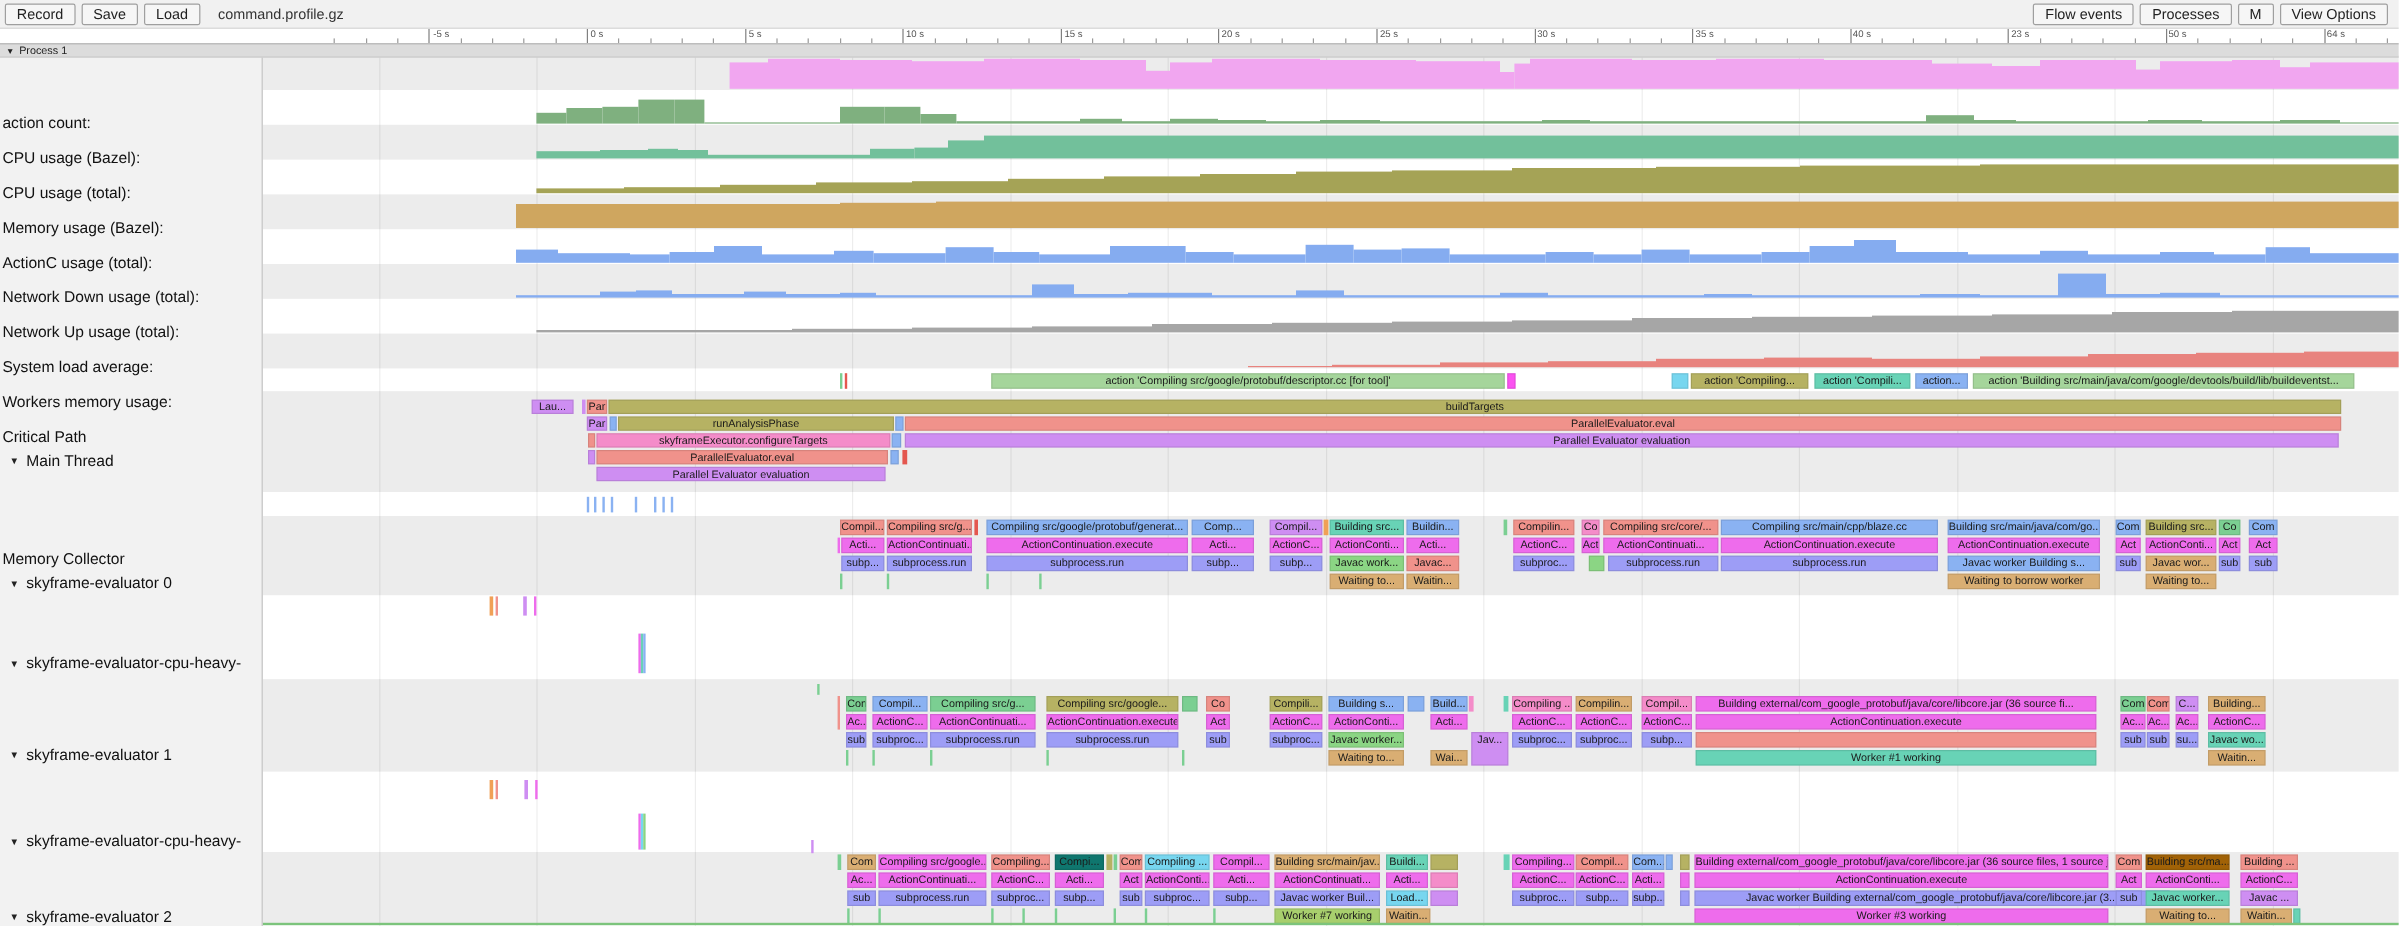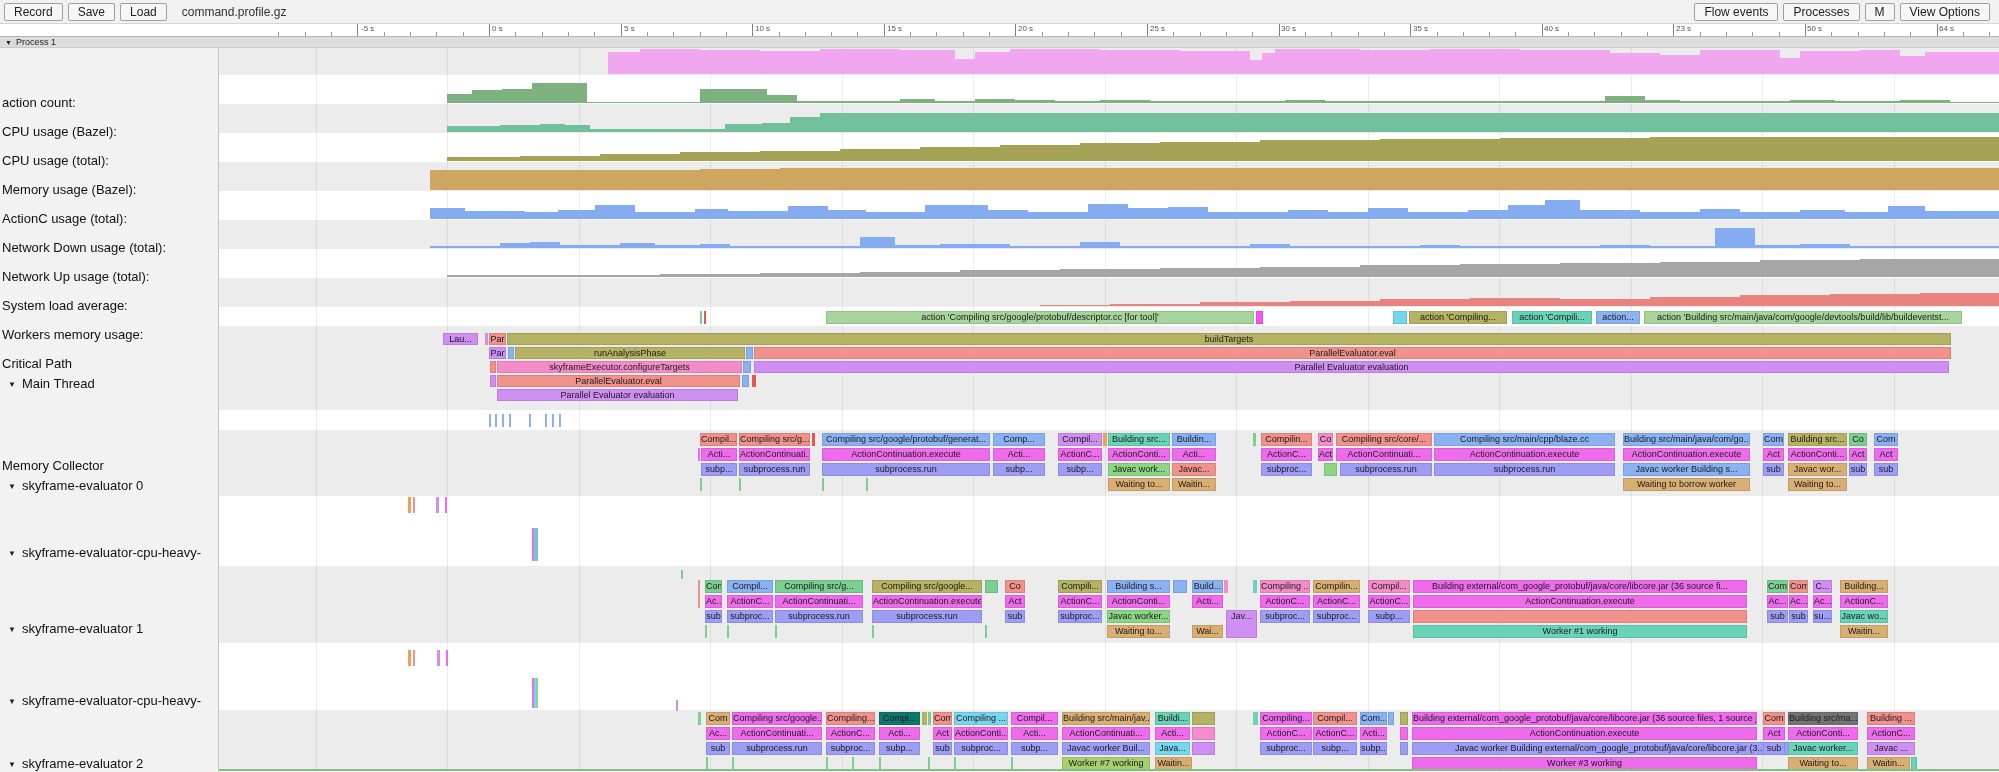--- a/index.html
+++ b/index.html
@@ -467,21 +467,21 @@
     <div class="slice" style="left: 1155px; top: 712px; width: 35px; height: 13px; background: rgb(104, 211, 182); line-height: 11px;">Buildi...</div>
     <div class="slice" style="left: 1192px; top: 712px; width: 23px; height: 13px; background: rgb(182, 178, 99); line-height: 11px;"></div>
     <div class="slice" style="left: 1253px; top: 712px; width: 5px; height: 13px; background: rgb(104, 211, 182); line-height: 11px; border: none;"></div>
     <div class="slice" style="left: 1260px; top: 712px; width: 52px; height: 13px; background: rgb(238, 108, 236); line-height: 11px;">Compiling...</div>
     <div class="slice" style="left: 1313px; top: 712px; width: 44px; height: 13px; background: rgb(240, 146, 139); line-height: 11px;">Compil...</div>
     <div class="slice" style="left: 1360px; top: 712px; width: 27px; height: 13px; background: rgb(138, 178, 242); line-height: 11px;">Com...</div>
     <div class="slice" style="left: 1388px; top: 712px; width: 6px; height: 13px; background: rgb(138, 178, 242); line-height: 11px;"></div>
     <div class="slice" style="left: 1400px; top: 712px; width: 8px; height: 13px; background: rgb(182, 178, 99); line-height: 11px;"></div>
     <div class="slice" style="left: 1412px; top: 712px; width: 345px; height: 13px; background: rgb(238, 108, 236); line-height: 11px;">Building external/com_google_protobuf/java/core/libcore.jar (36 source files, 1 source jar)</div>
     <div class="slice" style="left: 1763px; top: 712px; width: 22px; height: 13px; background: rgb(240, 146, 139); line-height: 11px;">Com</div>
-    <div class="slice" style="left: 1788px; top: 712px; width: 70px; height: 13px; background: #737373; line-height: 11px;">Building src/ma...</div>
+    <div class="slice" style="left: 1788px; top: 712px; width: 70px; height: 13px; background: #a16207; line-height: 11px;">Building src/ma...</div>
     <div class="slice" style="left: 1867px; top: 712px; width: 48px; height: 13px; background: rgb(240, 146, 139); line-height: 11px;">Building ...</div>
     <div class="slice" style="left: 706px; top: 727px; width: 24px; height: 13px; background: rgb(238, 108, 236); line-height: 11px;">Ac...</div>
     <div class="slice" style="left: 732px; top: 727px; width: 90px; height: 13px; background: rgb(238, 108, 236); line-height: 11px;">ActionContinuati...</div>
     <div class="slice" style="left: 826px; top: 727px; width: 49px; height: 13px; background: rgb(238, 108, 236); line-height: 11px;">ActionC...</div>
     <div class="slice" style="left: 879px; top: 727px; width: 41px; height: 13px; background: rgb(238, 108, 236); line-height: 11px;">Acti...</div>
     <div class="slice" style="left: 933px; top: 727px; width: 19px; height: 13px; background: rgb(238, 108, 236); line-height: 11px;">Act</div>
     <div class="slice" style="left: 954px; top: 727px; width: 54px; height: 13px; background: rgb(238, 108, 236); line-height: 11px;">ActionConti...</div>
     <div class="slice" style="left: 1011px; top: 727px; width: 47px; height: 13px; background: rgb(238, 108, 236); line-height: 11px;">Acti...</div>
     <div class="slice" style="left: 1062px; top: 727px; width: 88px; height: 13px; background: rgb(238, 108, 236); line-height: 11px;">ActionContinuati...</div>
     <div class="slice" style="left: 1155px; top: 727px; width: 35px; height: 13px; background: rgb(238, 108, 236); line-height: 11px;">Acti...</div>
@@ -495,21 +495,21 @@
     <div class="slice" style="left: 1788px; top: 727px; width: 70px; height: 13px; background: rgb(238, 108, 236); line-height: 11px;">ActionConti...</div>
     <div class="slice" style="left: 1867px; top: 727px; width: 48px; height: 13px; background: rgb(238, 108, 236); line-height: 11px;">ActionC...</div>
     <div class="slice" style="left: 706px; top: 742px; width: 24px; height: 13px; background: rgb(157, 157, 246); line-height: 11px;">sub</div>
     <div class="slice" style="left: 732px; top: 742px; width: 90px; height: 13px; background: rgb(157, 157, 246); line-height: 11px;">subprocess.run</div>
     <div class="slice" style="left: 826px; top: 742px; width: 49px; height: 13px; background: rgb(157, 157, 246); line-height: 11px;">subproc...</div>
     <div class="slice" style="left: 879px; top: 742px; width: 41px; height: 13px; background: rgb(157, 157, 246); line-height: 11px;">subp...</div>
     <div class="slice" style="left: 933px; top: 742px; width: 19px; height: 13px; background: rgb(157, 157, 246); line-height: 11px;">sub</div>
     <div class="slice" style="left: 954px; top: 742px; width: 54px; height: 13px; background: rgb(157, 157, 246); line-height: 11px;">subproc...</div>
     <div class="slice" style="left: 1011px; top: 742px; width: 47px; height: 13px; background: rgb(157, 157, 246); line-height: 11px;">subp...</div>
     <div class="slice" style="left: 1062px; top: 742px; width: 88px; height: 13px; background: rgb(157, 157, 246); line-height: 11px;">Javac worker Buil...</div>
-    <div class="slice" style="left: 1155px; top: 742px; width: 35px; height: 13px; background: rgb(119, 214, 239); line-height: 11px;">Java...</div>
+    <div class="slice" style="left: 1155px; top: 742px; width: 35px; height: 13px; background: rgb(119, 214, 239); line-height: 11px;">Load...</div>
     <div class="slice" style="left: 1192px; top: 742px; width: 23px; height: 13px; background: rgb(206, 142, 242); line-height: 11px;"></div>
     <div class="slice" style="left: 1260px; top: 742px; width: 52px; height: 13px; background: rgb(157, 157, 246); line-height: 11px;">subproc...</div>
     <div class="slice" style="left: 1313px; top: 742px; width: 44px; height: 13px; background: rgb(157, 157, 246); line-height: 11px;">subp...</div>
     <div class="slice" style="left: 1360px; top: 742px; width: 27px; height: 13px; background: rgb(157, 157, 246); line-height: 11px;">subp...</div>
     <div class="slice" style="left: 1400px; top: 742px; width: 8px; height: 13px; background: rgb(157, 157, 246); line-height: 11px;"></div>
     <div class="slice" style="left: 1412px; top: 742px; width: 396px; height: 13px; background: rgb(157, 157, 246); line-height: 11px;">Javac worker Building external/com_google_protobuf/java/core/libcore.jar (3...</div>
     <div class="slice" style="left: 1763px; top: 742px; width: 22px; height: 13px; background: rgb(157, 157, 246); line-height: 11px;">sub</div>
     <div class="slice" style="left: 1788px; top: 742px; width: 70px; height: 13px; background: rgb(104, 211, 182); line-height: 11px;">Javac worker...</div>
     <div class="slice" style="left: 1867px; top: 742px; width: 48px; height: 13px; background: rgb(206, 142, 242); line-height: 11px;">Javac ...</div>
     <div class="slice" style="left: 1062px; top: 757px; width: 88px; height: 13px; background: rgb(168, 207, 109); line-height: 11px;">Worker #7 working</div>

